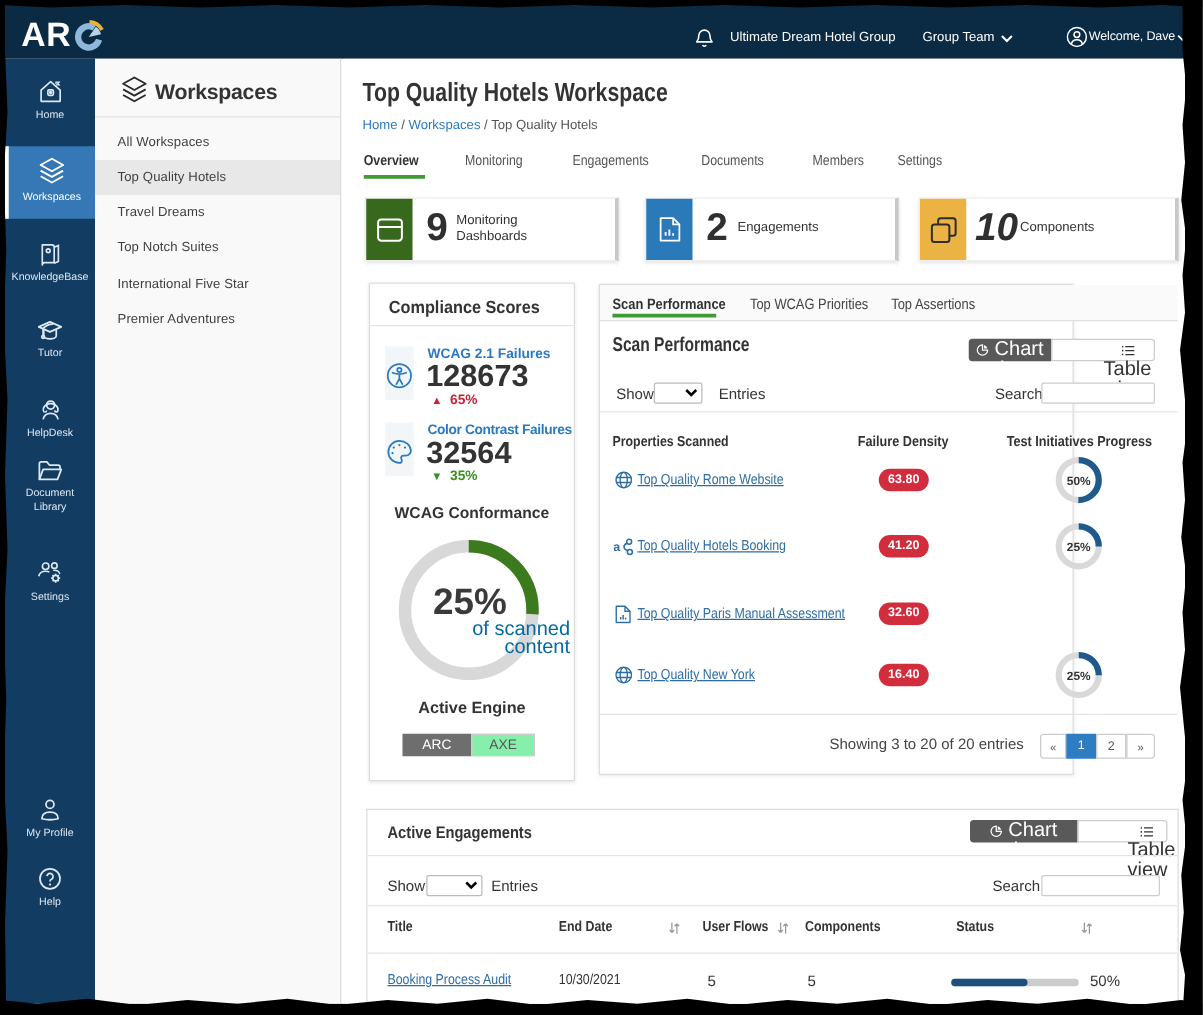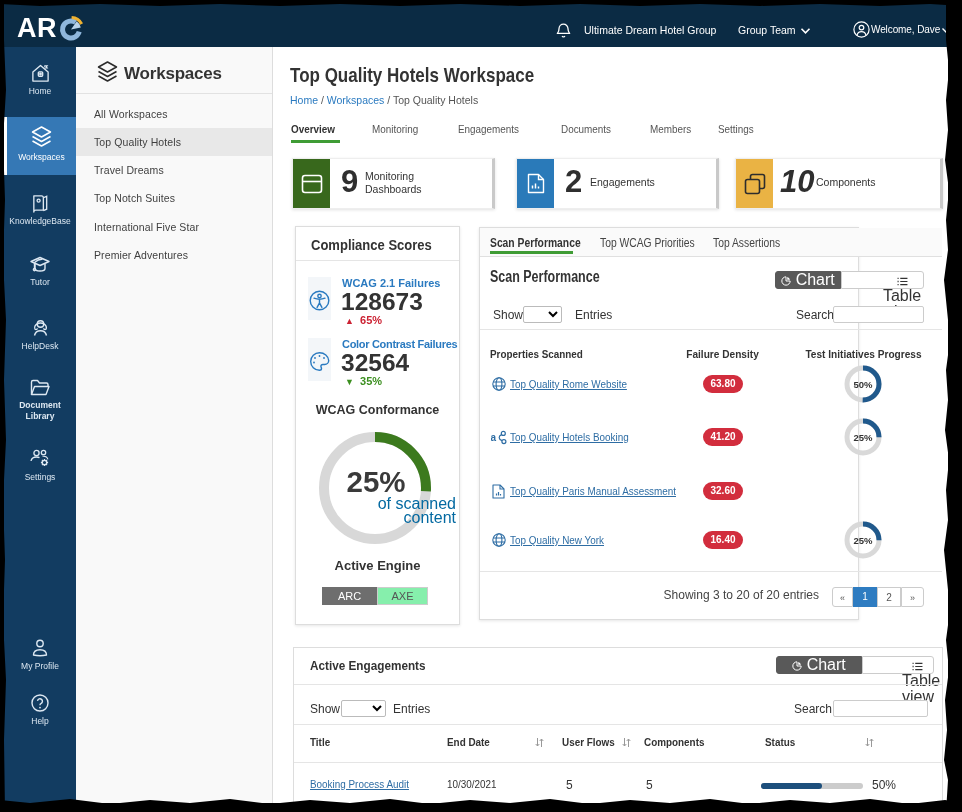--- a/index.html
+++ b/index.html
@@ -110,21 +110,21 @@
     <div class="snav" style="top:271px;">
       <svg width="21" height="20" viewBox="0 0 21 20" fill="none" stroke="#dde8f2" stroke-width="1.4">
           <circle cx="10.5" cy="6" r="3.2"></circle>
           <path d="M4.5 17.5 c.7-3.3 3-4.8 6-4.8 s5.3 1.5 6 4.8"></path>
           <path d="M4.7 8.5 a6.5 6.5 0 0 1 11.6 0"></path>
           <path d="M16.3 8.3 v2 a1.3 1.3 0 0 1-2.6 0"></path>
           <path d="M4.7 8.3 v2 a1.3 1.3 0 0 0 2.6 0" stroke-width="1.2"></path>
         </svg>
       HelpDesk
     </div>
-    <div class="snav" style="top:331px;font-weight:bold;">
+    <div class="snav" style="top:320px;">
       <svg width="22" height="19" viewBox="0 0 22 19" fill="none" stroke="#dde8f2" stroke-width="1.4">
           <path d="M2.5 16.5 V4 a1.5 1.5 0 0 1 1.5-1.5 h4.5 l2 2.5 h7 a1.5 1.5 0 0 1 1.5 1.5 v2" stroke-linejoin="round"></path>
           <path d="M2.5 16.5 L5.5 8.5 h14.5 l-3 8 Z" stroke-linejoin="round"></path>
         </svg>
       <div style="line-height:11px; margin-top:2px;">Document<br>Library</div>
     </div>
     <div class="snav" style="top:401px;">
       <svg width="23" height="21" viewBox="0 0 23 21" fill="none" stroke="#dde8f2" stroke-width="1.3">
           <circle cx="7.5" cy="5" r="2.6"></circle>
           <path d="M2 13 c.5-2.6 2.3-4 5.5-4 1.2 0 2.2.2 3 .6"></path>

